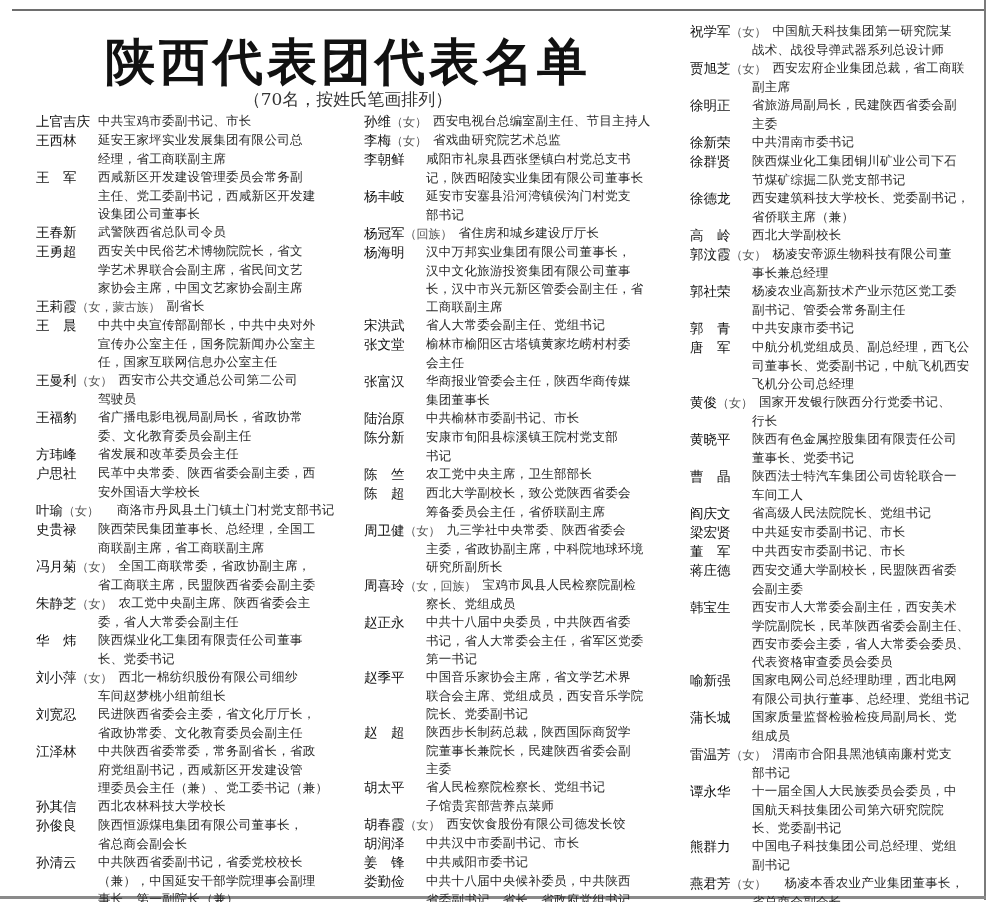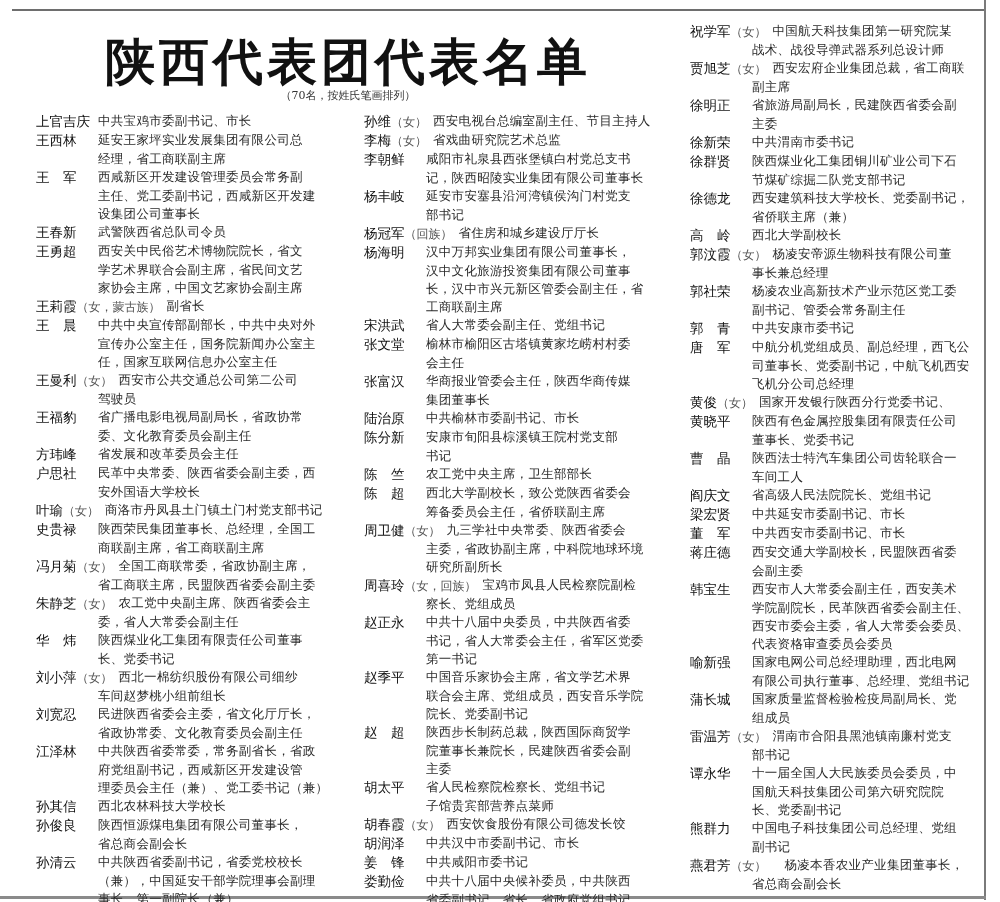--- a/index.html
+++ b/index.html
@@ -4,21 +4,21 @@
 <style>
   html, body { margin:0; padding:0; background:#ffffff; }
   body { width:1000px; height:902px; position:relative; overflow:hidden;
          font-family:"DejaVu Sans", "Liberation Sans", sans-serif; color:#1a1a1a; }
   .rule-top { position:absolute; left:12px; top:9px; width:972px; height:2px; background:#6e6e6e; }
   .rule-right { position:absolute; left:984px; top:0; width:2px; height:900px; background:#7a7a7a; }
   .rule-bottom { position:absolute; left:0; top:896px; width:986px; height:3px; background:#8a8a8a; }
   .title { position:absolute; left:68px; top:30px; width:560px; text-align:center;
            font-size:50px; font-weight:bold; letter-spacing:4px; line-height:64px; color:#111; }
   .subtitle { position:absolute; left:68px; top:88px; width:560px; text-align:center;
-              font-family:"DejaVu Serif", "Liberation Serif", serif; font-size:11px; color:#333; }
+              font-family:"DejaVu Serif", "Liberation Serif", serif; font-size:17px; color:#333; }
   .col { position:absolute; }
   .col-1 { left:36px; top:112px; width:300px; }
   .col-2 { left:364px; top:112px; width:310px; }
   .col-3 { left:690px; top:22px; width:292px; }
   .entry { display:flex; font-size:12.5px; line-height:18px; }
   .name { flex:0 0 auto; font-weight:normal; color:#111; white-space:nowrap; }
   .name .n { font-size:13.5px; }
   .tag { color:#555; font-size:12px; }
   .desc { flex:1 1 auto; color:#2a2a2a; letter-spacing:0.3px; }
   .desc .line { display:block; }
@@ -152,21 +152,21 @@
         <span class="desc">
           <span class="line">民革中央常委、陕西省委会副主委，西</span>
         </span>
       </div>
       <div class="entry">
         <span class="desc cont-indent">安外国语大学校长</span>
       </div>
     </div>
     <div class="entry-block">
       <div class="entry">
-        <span class="name" style="width: auto; margin-right: 6px;"><span class="n">叶瑜</span><span class="tag">（女）</span></span>
+        <span class="name" style="width: auto; margin-right: 18px;"><span class="n">叶瑜</span><span class="tag">（女）</span></span>
         <span class="desc">
           <span class="line">商洛市丹凤县土门镇土门村党支部书记</span>
         </span>
       </div>
     </div>
     <div class="entry-block">
       <div class="entry">
         <span class="name"><span class="n">史贵禄</span></span>
         <span class="desc">
           <span class="line">陕西荣民集团董事长、总经理，全国工</span>
@@ -640,20 +640,23 @@
       <div class="entry">
         <span class="desc cont-indent">飞机分公司总经理</span>
       </div>
     </div>
     <div class="entry-block">
       <div class="entry">
         <span class="name" style="width: auto; margin-right: 6px;"><span class="n">黄俊</span><span class="tag">（女）</span></span>
         <span class="desc">
           <span class="line">国家开发银行陕西分行党委书记、</span>
         </span>
+      </div>
+      <div class="entry">
+        <span class="desc cont-indent">行长</span>
       </div>
     </div>
     <div class="entry-block">
       <div class="entry">
         <span class="name"><span class="n">黄晓平</span></span>
         <span class="desc">
           <span class="line">陕西有色金属控股集团有限责任公司</span>
         </span>
       </div>
       <div class="entry">

